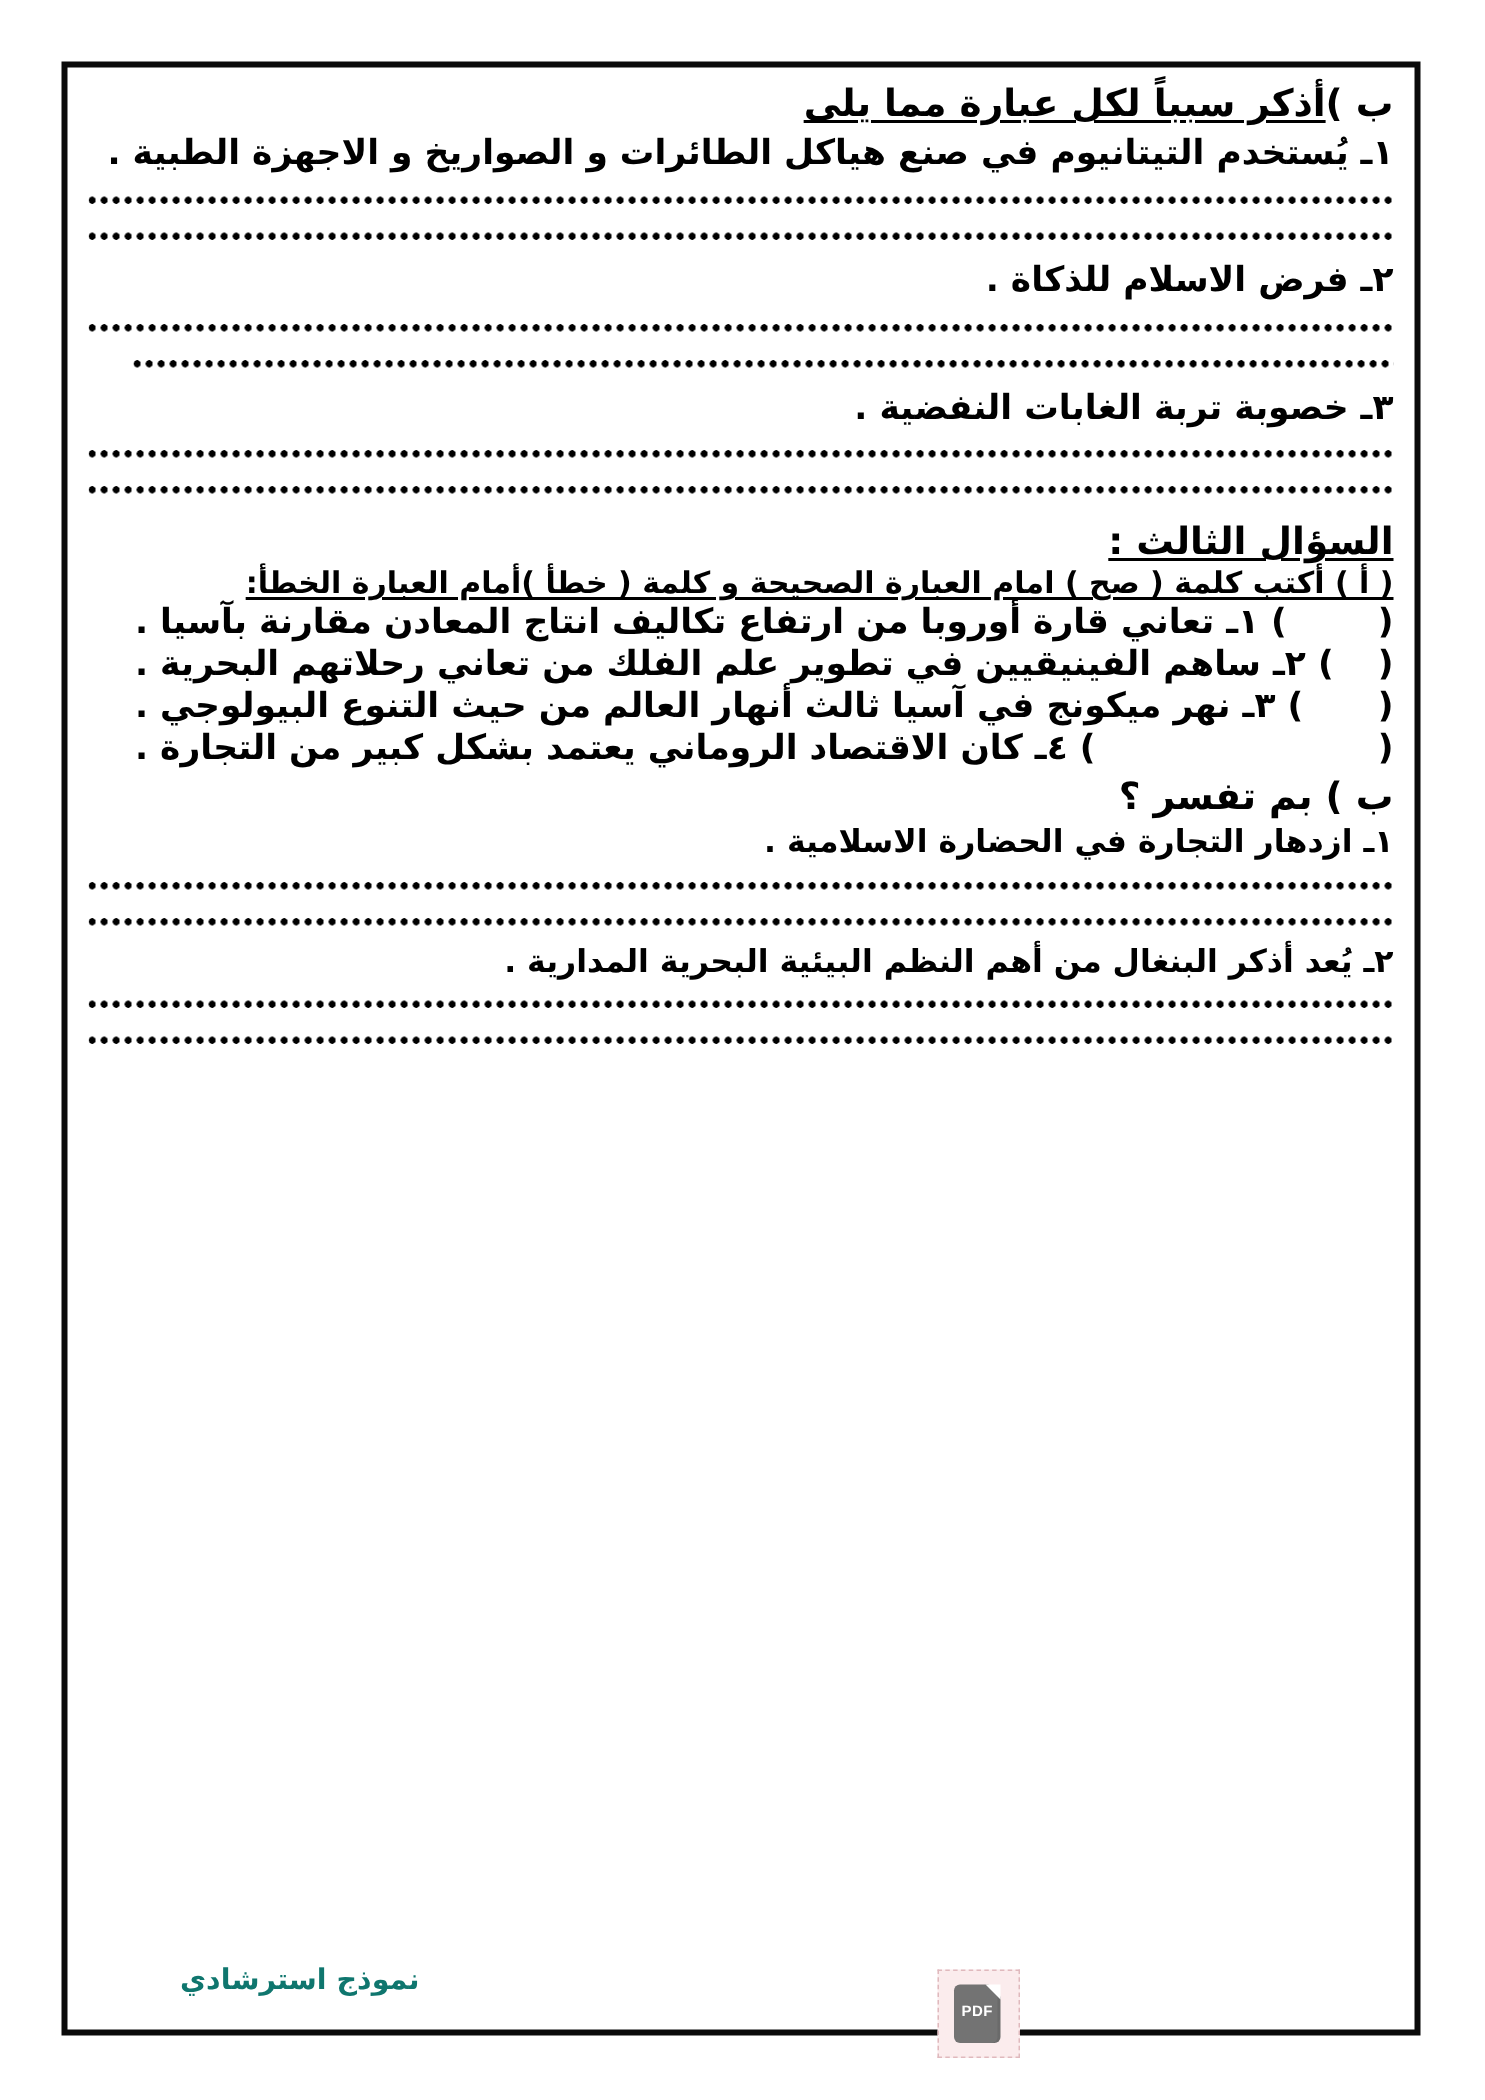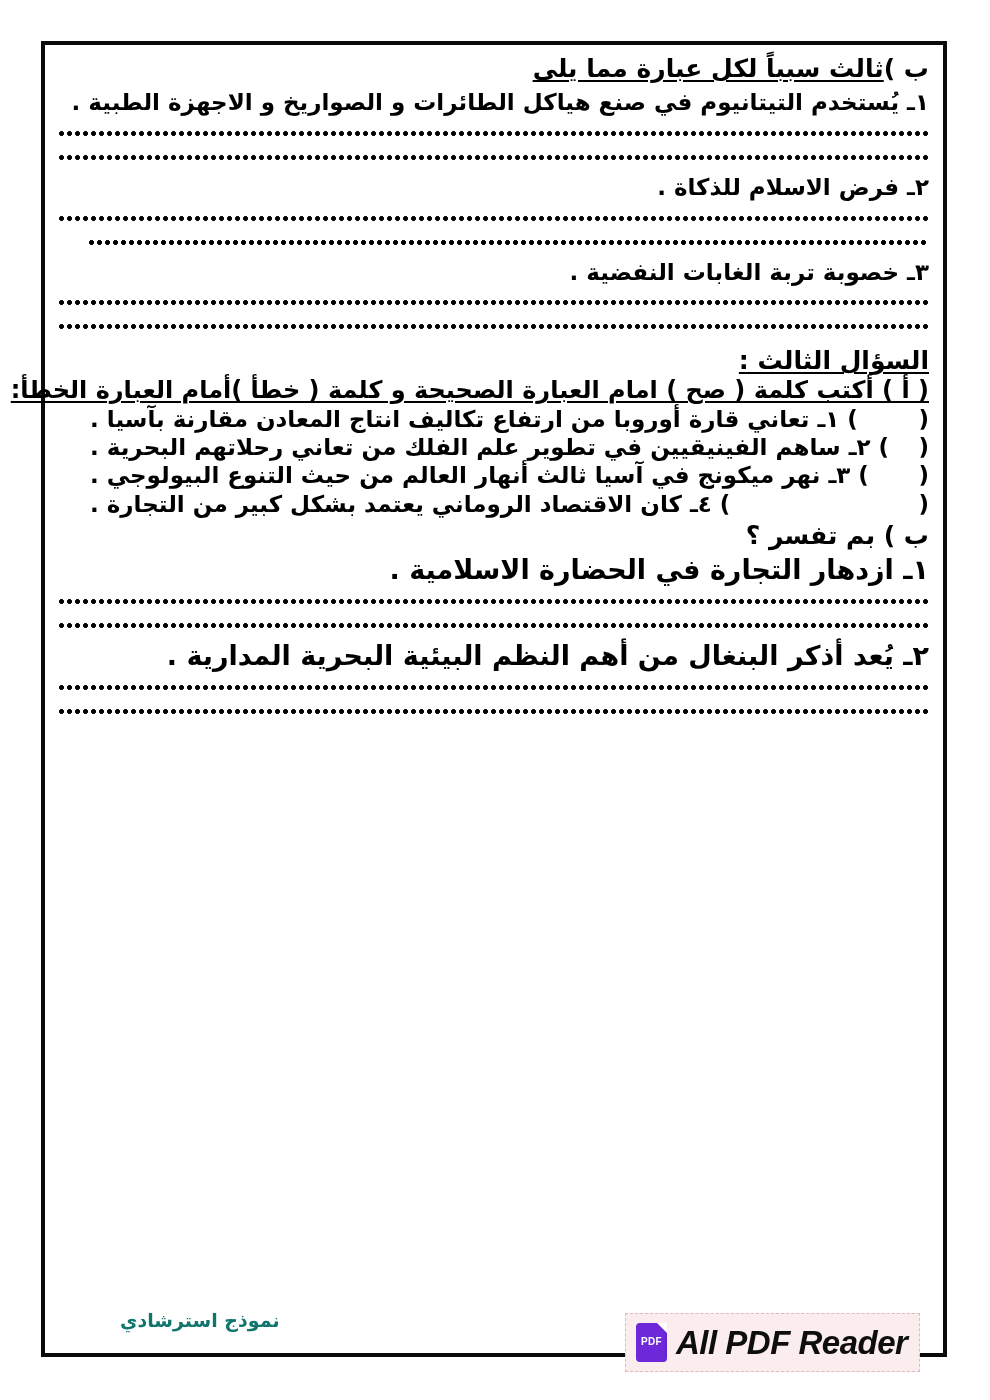--- a/index.html
+++ b/index.html
@@ -57,21 +57,21 @@
     text-decoration-thickness: 2px;
     text-underline-offset: 3px;
   }
 
   .q-item {
     font-size: 23px;
     margin: 7px 0 6px 0;
   }
 
   .q-item-sub {
-    font-size: 27px;
+    font-size: 21px;
     margin: 5px 0 5px 0;
     text-align: right;
   }
 
   
   .dots {
     height: 22px;
     overflow: hidden;
     margin: 2px 0;
     position: relative;
@@ -156,21 +156,21 @@
     padding: 9px 12px 9px 10px;
     background: #fbeced;
     border: 1px dashed #e0b9bd;
     direction: ltr;
     z-index: 5;
   }
   .pdf-badge {
     position: relative;
     width: 31px;
     height: 39px;
-    background: #6d28d9;
+    background: #737373;
     border-radius: 4px 10px 4px 4px;
     flex: 0 0 auto;
     box-shadow: inset -2px 0 0 rgba(0,0,0,0.07);
   }
   .pdf-badge::after {
     content: "";
     position: absolute;
     right: 0;
     top: 0;
     width: 0;
@@ -201,21 +201,21 @@
     line-height: 1;
   }
 </style>
 </head>
 <body>
 
 <div class="page-frame">
   <div class="content">
 
     <div class="ar heading">
-      <span>ب )</span><span class="und">ثالث سبباً لكل عبارة مما يلى</span>
+      <span>ب )</span><span class="und">أذكر سبباً لكل عبارة مما يلى</span>
     </div>
 
     <div class="ar q-item">١ـ يُستخدم التيتانيوم في صنع هياكل الطائرات و الصواريخ و الاجهزة الطبية .</div>
 
     <div class="dots"></div>
     <div class="dots"></div>
 
     <div class="ar q-item">٢ـ فرض الاسلام للذكاة  .</div>
 
     <div class="dots"></div>
@@ -223,21 +223,21 @@
 
     <div class="ar q-item">٣ـ خصوبة تربة الغابات النفضية  .</div>
 
     <div class="dots"></div>
     <div class="dots"></div>
 
     <div class="ar heading" style="margin-top:10px;">
       <span class="und">السؤال الثالث :</span>
     </div>
 
-    <div class="ar heading" style="font-size:24px;margin-top:0;">
+    <div class="ar heading" style="font-size:20px;margin-top:0;">
       <span class="und">( أ ) أكتب كلمة ( صح ) امام العبارة الصحيحة و كلمة ( خطأ )أمام العبارة الخطأ:</span>
     </div>
 
     <div class="tf-row">
       <span class="tf-paren-outer">(</span>
       <span class="tf-spacer"></span>
       <span class="tf-paren-inner">)</span>
       <span class="tf-text">١ـ تعاني قارة أوروبا من ارتفاع تكاليف انتاج المعادن مقارنة بآسيا  .</span>
     </div>
 
@@ -280,14 +280,13 @@
 
   <div class="footer-note">
     <span class="note-text">نموذج استرشادي</span>
   </div>
 </div>
 
 <div class="watermark">
   <span class="pdf-badge">
     <span class="pdf-label">PDF</span>
   </span>
-  <span class="wm-text">All PDF Reader</span>
 </div>
 
 </body></html>

